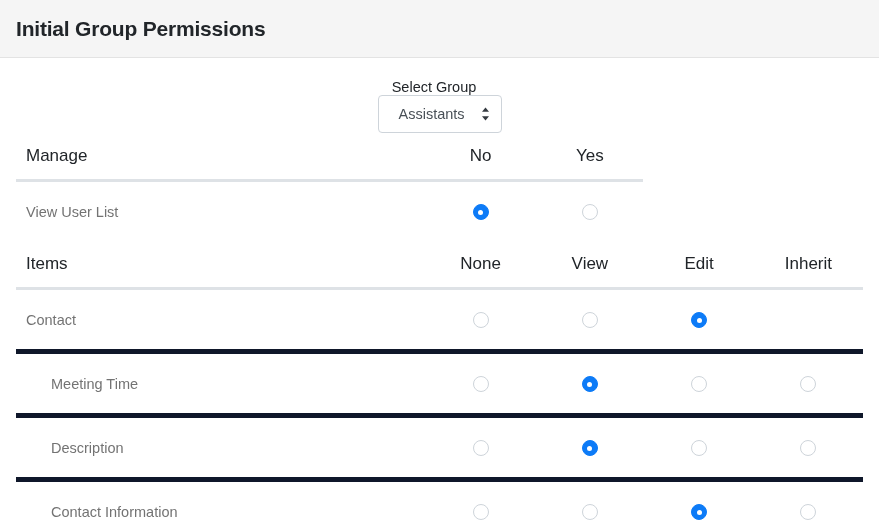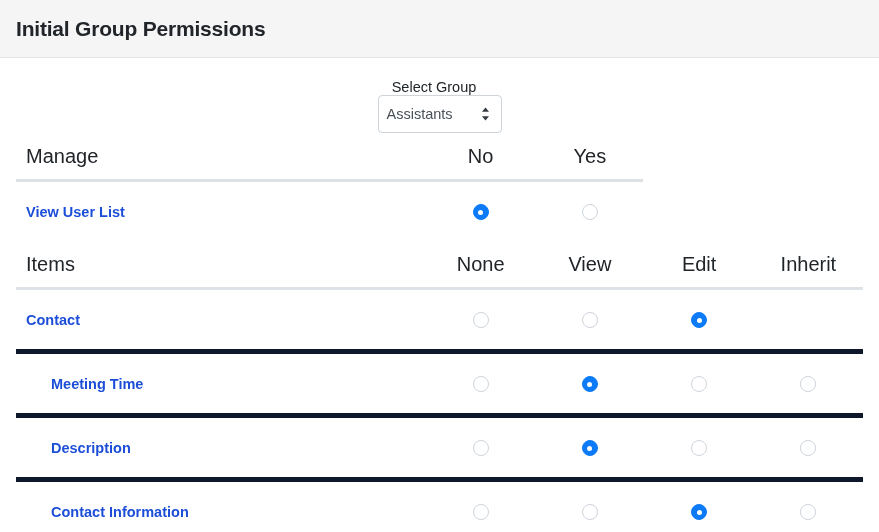--- a/index.html
+++ b/index.html
@@ -49,21 +49,21 @@
   }
   .select-box {
     position: relative;
     display: inline-flex;
     align-items: center;
     border: 1px solid #ced4da;
     border-radius: 4px;
     background: #ffffff;
     height: 38px;
     box-sizing: border-box;
-    padding: 0 30px 0 8px;
+    padding: 0 30px 0 20px;
     min-width: 124px;
     cursor: pointer;
   }
   .select-value {
     font-size: 14.5px;
     color: #495057;
     white-space: nowrap;
   }
   .select-arrows {
     position: absolute;
@@ -93,21 +93,21 @@
     padding: 0;
     margin: 0;
     vertical-align: middle;
   }
 
   .col-label   { width: 410px; }
   .col-opt     { width: auto; }
 
   .head-row th {
     height: 46px;
-    font-size: 20px;
+    font-size: 17px;
     font-weight: normal;
     color: #212529;
     text-align: center;
   }
   .head-row th.label-head {
     text-align: left;
     padding-left: 10px;
   }
 
   
@@ -125,22 +125,21 @@
     height: 59px;
     font-size: 14.5px;
     color: #6c757d;
     text-align: center;
     border-top: 5px solid #0f172a;
   }
   .item-row.first-item td { border-top: none; }
   .item-row td.row-label {
     text-align: left;
     padding-left: 10px;
-    color: #1d4ed8;
-    font-weight: bold;
+    color: #737373;
   }
   .item-row td.row-label.indent { padding-left: 35px; }
 
   
   .radio {
     display: inline-block;
     width: 16px;
     height: 16px;
     border-radius: 50%;
     box-sizing: border-box;

